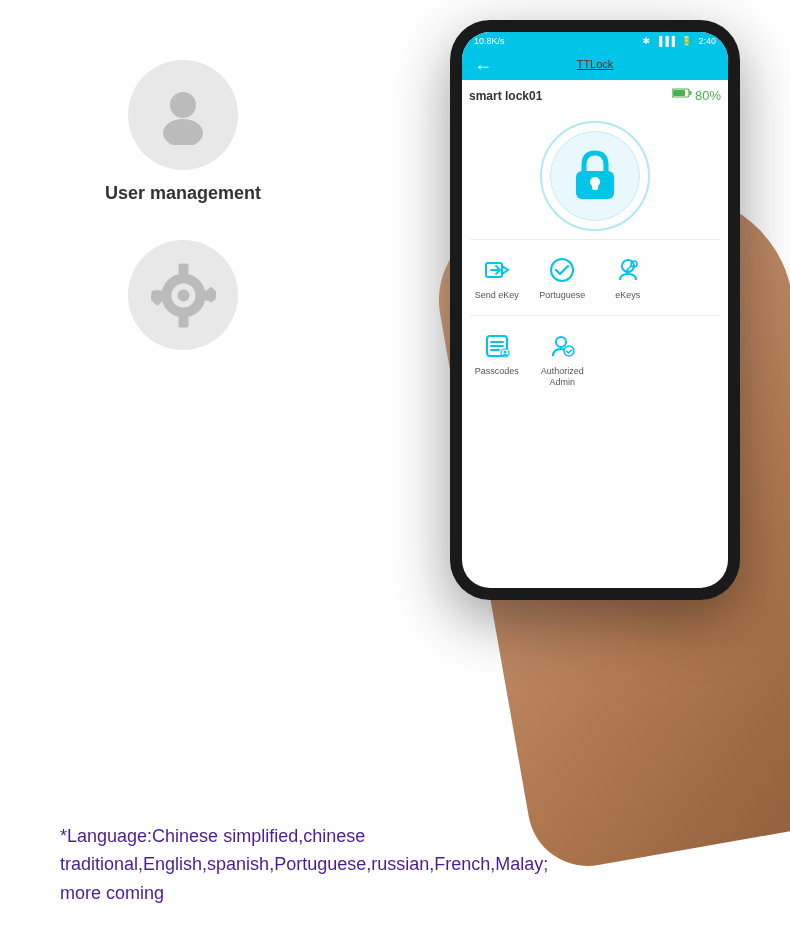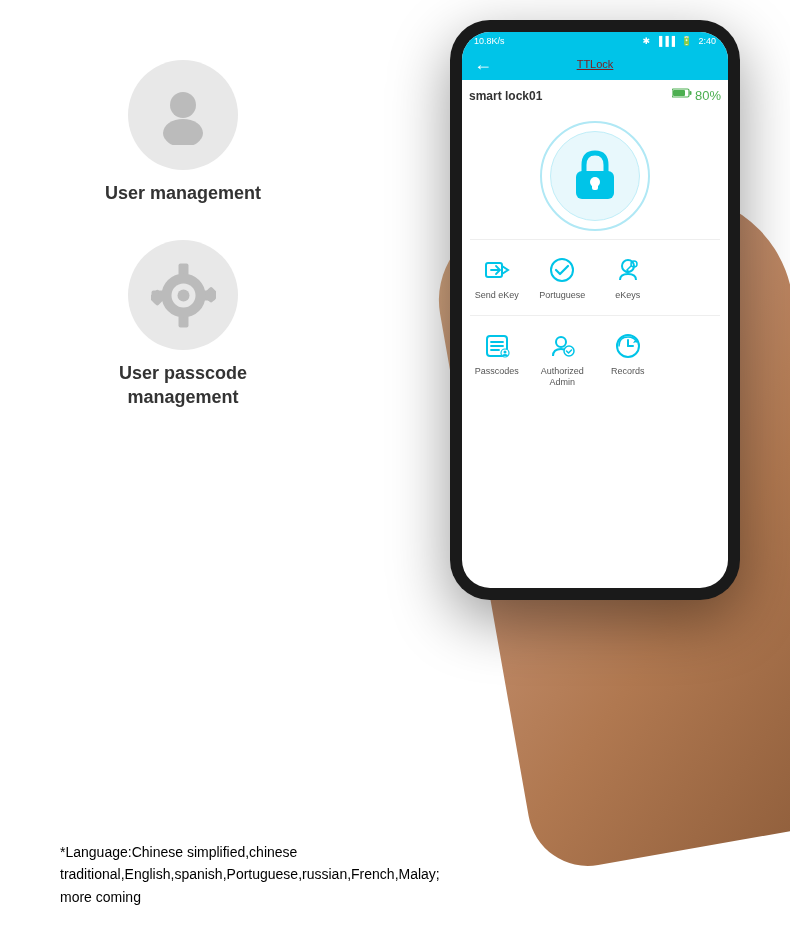--- a/index.html
+++ b/index.html
@@ -231,22 +231,22 @@
       transform: rotate(-10deg);
       z-index: 5;
     }
 
     
     .bottom-text {
       position: absolute;
       bottom: 30px;
       left: 60px;
       right: 420px;
-      font-size: 14px;
-      color: #000000;
+      font-size: 18px;
+      color: #4c1d95;
       line-height: 1.6;
     }
 
     
     svg {
       display: block;
     }
   </style>
 </head>
 <body>
@@ -278,21 +278,20 @@
           <rect x="-26" y="-23" width="10" height="12" rx="2" transform="rotate(-45)"></rect>
           <rect x="14" y="13" width="10" height="12" rx="2" transform="rotate(-45)"></rect>
 
           <circle cx="0" cy="0" r="22" fill="#bbb"></circle>
           <circle cx="0" cy="0" r="12" fill="#e8e8e8"></circle>
 
           <circle cx="0" cy="0" r="6" fill="#bbb"></circle>
         </g>
       </svg>
     </div>
-    <div class="feature-label">User passcode<br>management</div>
   </div>
 
 
 </div>
 
 <div class="hand-bg"></div>
 
 <div class="phone-container">
   <div class="phone-frame">
     <div class="phone-screen">
@@ -406,33 +405,20 @@
             <svg width="28" height="28" viewBox="0 0 28 28">
               <circle cx="13" cy="10" r="5" fill="none" stroke="#00c4e8" stroke-width="2"></circle>
               <path d="M5 24 Q5 17 13 17 Q21 17 21 24" fill="none" stroke="#00c4e8" stroke-width="2"></path>
               <circle cx="21" cy="19" r="5" fill="white" stroke="#00c4e8" stroke-width="1.5"></circle>
               <path d="M18.5 19 l2 2 3-3" stroke="#00c4e8" stroke-width="1.5" fill="none" stroke-linecap="round" stroke-linejoin="round"></path>
             </svg>
           </div>
           <span class="app-grid-label">Authorized<br>Admin</span>
         </div>
 
-        <div class="app-grid-item">
-          <div class="app-grid-icon">
-            <svg width="28" height="28" viewBox="0 0 28 28">
-              <circle cx="14" cy="14" r="11" fill="none" stroke="#00c4e8" stroke-width="2"></circle>
-              <line x1="14" y1="14" x2="14" y2="8" stroke="#00c4e8" stroke-width="2" stroke-linecap="round"></line>
-              <line x1="14" y1="14" x2="19" y2="14" stroke="#00c4e8" stroke-width="2" stroke-linecap="round"></line>
-
-              <path d="M5 14 Q5 5 14 5 Q20 5 23 10" fill="none" stroke="#00c4e8" stroke-width="1.5" stroke-linecap="round"></path>
-              <path d="M21 8 L23 10 L19 11" fill="#00c4e8"></path>
-            </svg>
-          </div>
-          <span class="app-grid-label">Records</span>
-        </div>
 
 
       </div>
 
     </div>
   </div>
 </div>
 
 <div class="bottom-text">
   <span>*Language:Chinese simplified,chinese traditional,English,spanish,Portuguese,russian,French,Malay; more coming</span>

